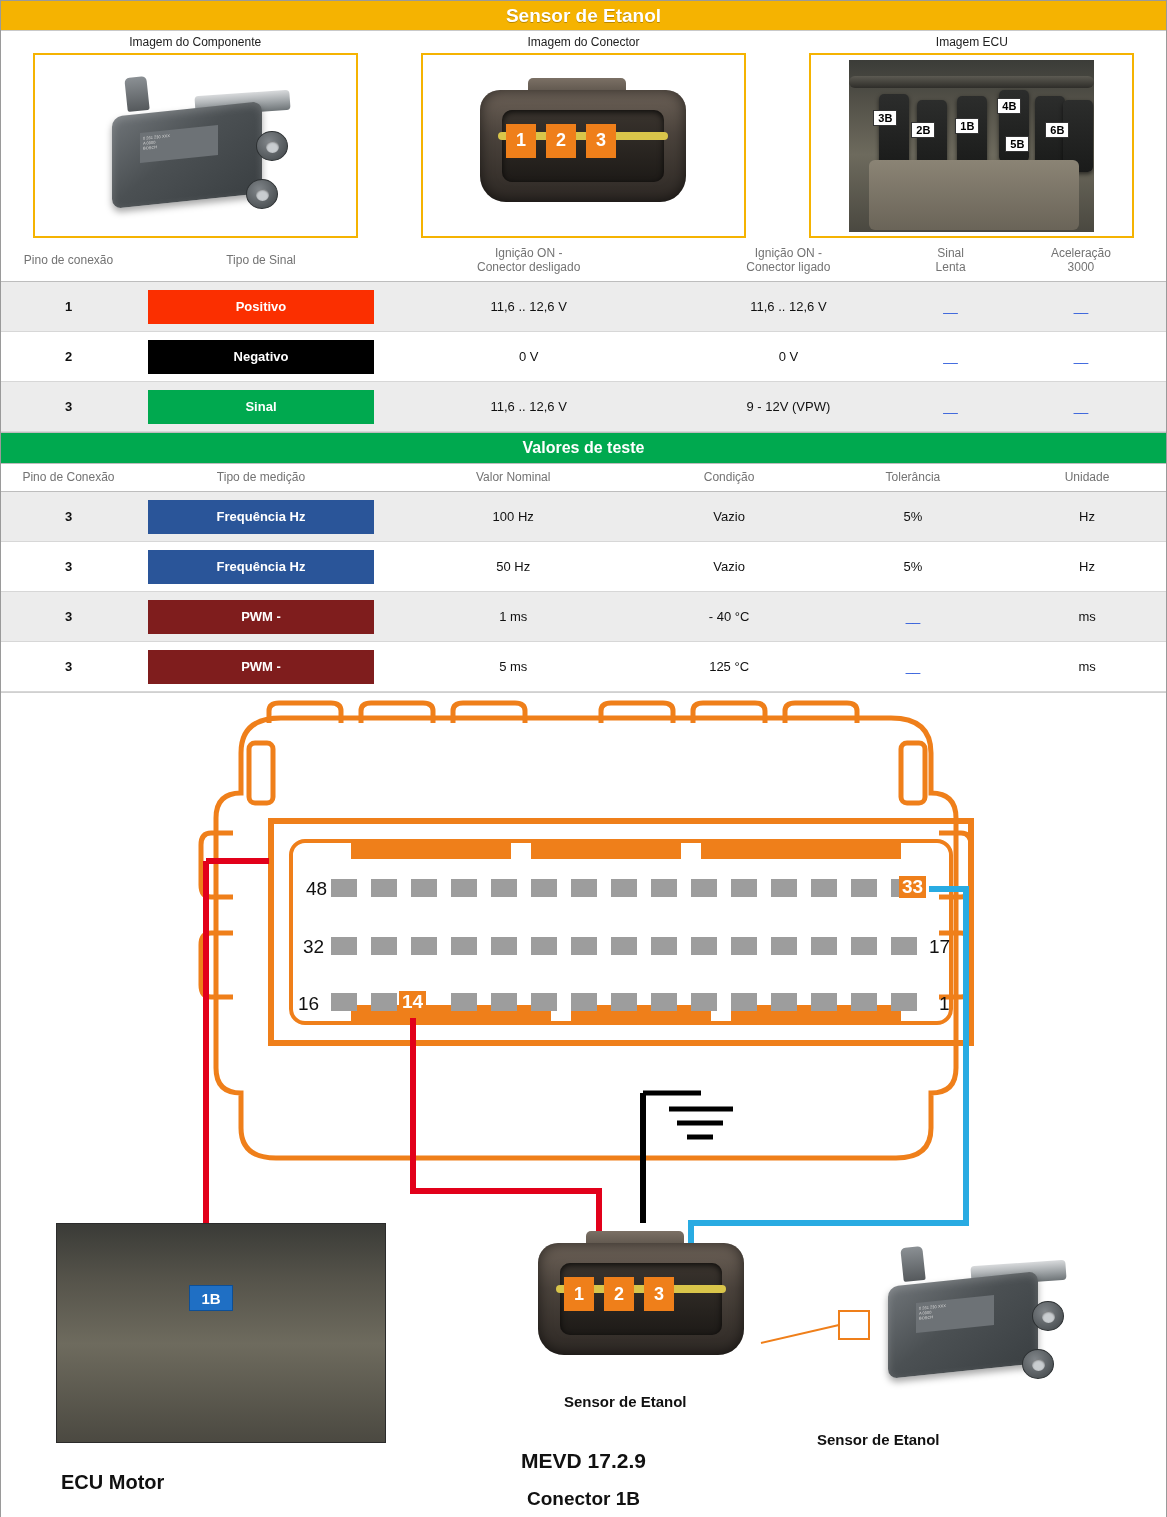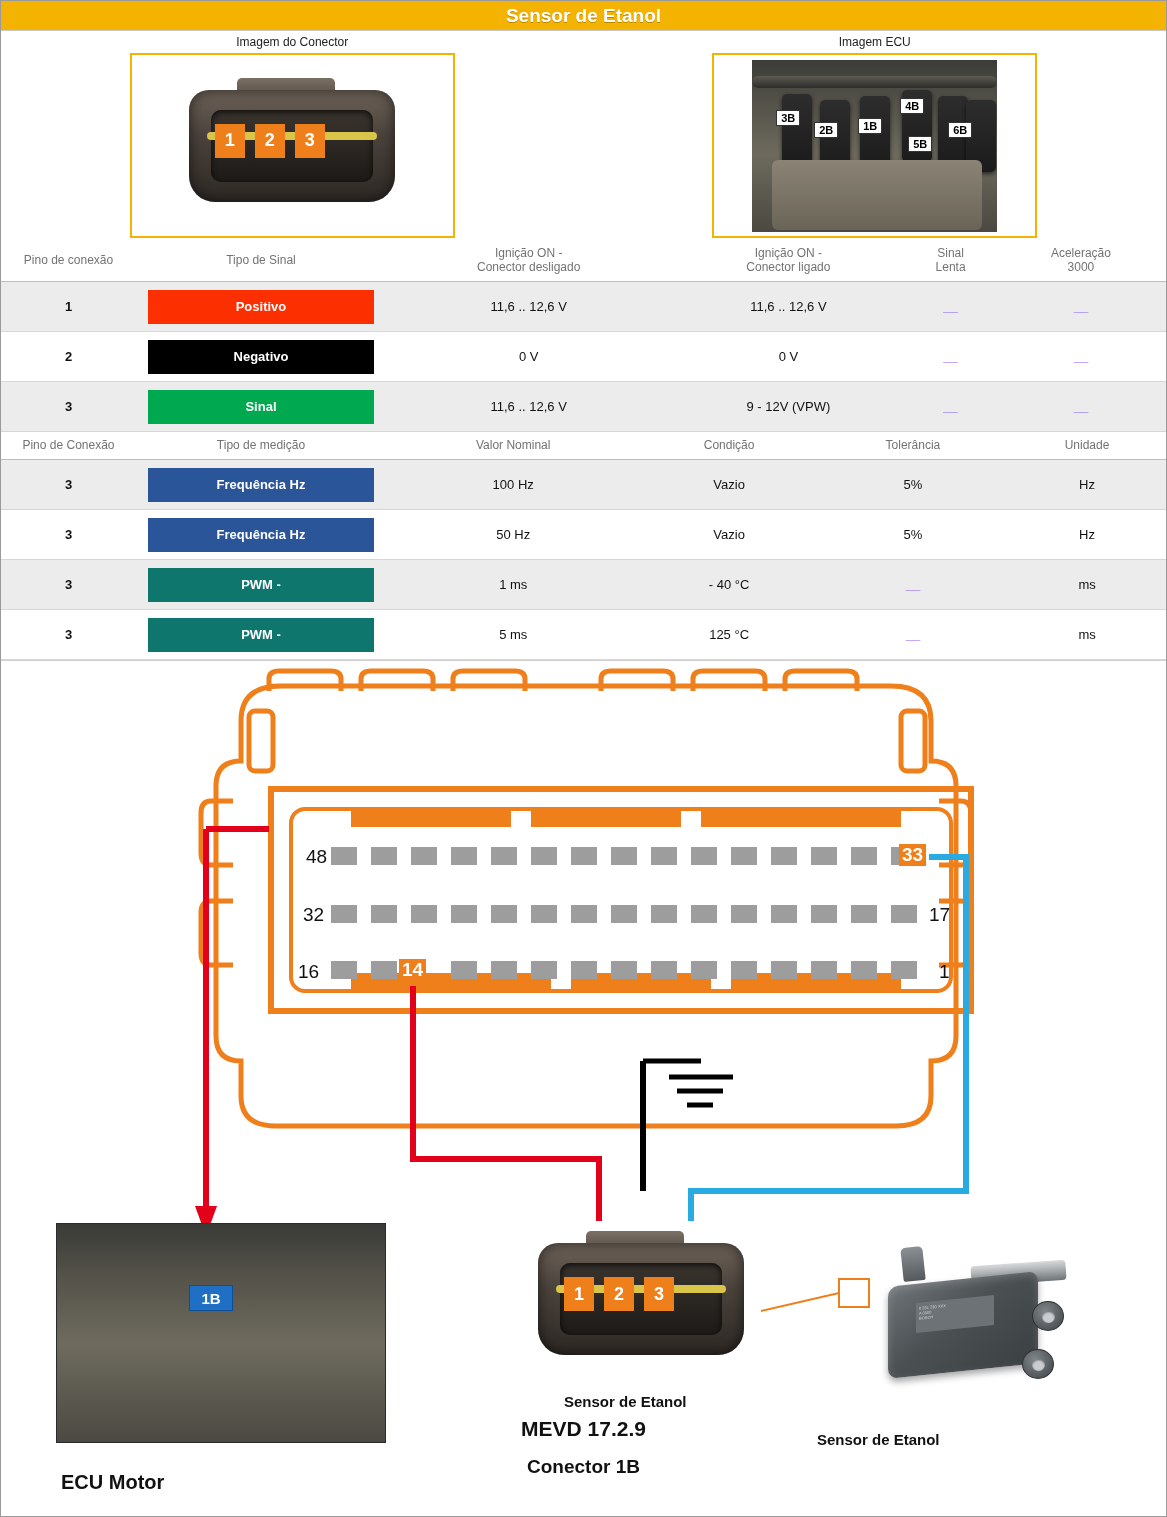--- a/index.html
+++ b/index.html
@@ -141,22 +141,22 @@
   .pin-cell { font-weight:bold; width:135px; }
   .sig-cell { width:250px; padding:0 12px; }
   .sig-chip {
     display:block; width:100%; height:34px; line-height:34px;
     color:#fff; font-weight:bold; font-size:13px; text-align:center;
   }
   .sig-pos { background:#fb2f00; }
   .sig-neg { background:#000000; }
   .sig-sin { background:#00a94f; }
   .sig-freq{ background:#2a5599; }
-  .sig-pwm { background:#0f766e; }
-  .dash { color:#8b5cf6;font-weight:bold; }
+  .sig-pwm { background:#7f1d1d; }
+  .dash { color:#1d4ed8; }
 
   .green-bar {
     background:#00a94f; color:#ffffff; font-weight:bold; font-size:16px;
     text-align:center; padding:6px 0; border-top:1px solid #bdbdbd;
     border-bottom:1px solid #bdbdbd;
   }
 
   
   .diagram { position:relative; height:836px; background:#fff; border-top:1px solid #d0d0d0; }
   .diagram svg { position:absolute; left:0; top:0; }
@@ -189,20 +189,33 @@
 </style>
 </head>
 <body>
 
 <div class="page">
 
   <div class="title-bar">Sensor de Etanol</div>
 
   <div class="img-row">
 
+    <div class="img-col">
+      <div class="img-cap">Imagem do Componente</div>
+      <div class="img-box">
+        <div class="sensor-art">
+          <div class="sensor-tube2"></div>
+          <div class="sensor-tube"></div>
+          <div class="sensor-body"></div>
+          <div class="sensor-label">0 261 230 XXX<br>A 0000<br>BOSCH</div>
+          <div class="sensor-ear e1"></div>
+          <div class="sensor-ear e2"></div>
+        </div>
+      </div>
+    </div>
 
     <div class="img-col">
       <div class="img-cap">Imagem do Conector</div>
       <div class="img-box">
         <div class="conn-art">
           <div class="conn-top"></div>
           <div class="conn-shell"></div>
           <div class="conn-inner"></div>
           <div class="conn-wireY"></div>
           <div class="pin-badges">
@@ -286,20 +299,21 @@
         <span class="sig-chip sig-sin">Sinal</span>
       </td>
       <td>11,6 .. 12,6 V</td>
       <td>9 - 12V (VPW)</td>
       <td class="dash">__</td>
       <td class="dash">__</td>
     </tr>
   </tbody>
     </table>
 
+  <div class="green-bar">Valores de teste</div>
 
   <table class="t1">
     <tbody>
         <tr class="tbl-head">
       <td>Pino de Conexão</td>
       <td>Tipo de medição</td>
       <td>Valor Nominal</td>
       <td>Condição</td>
       <td>Tolerância</td>
       <td>Unidade</td>

